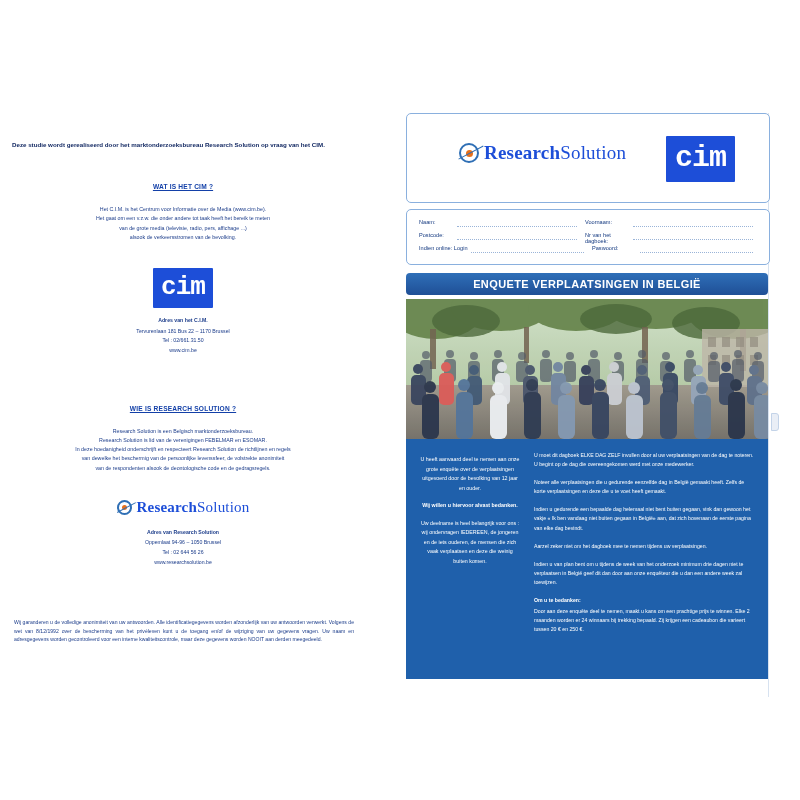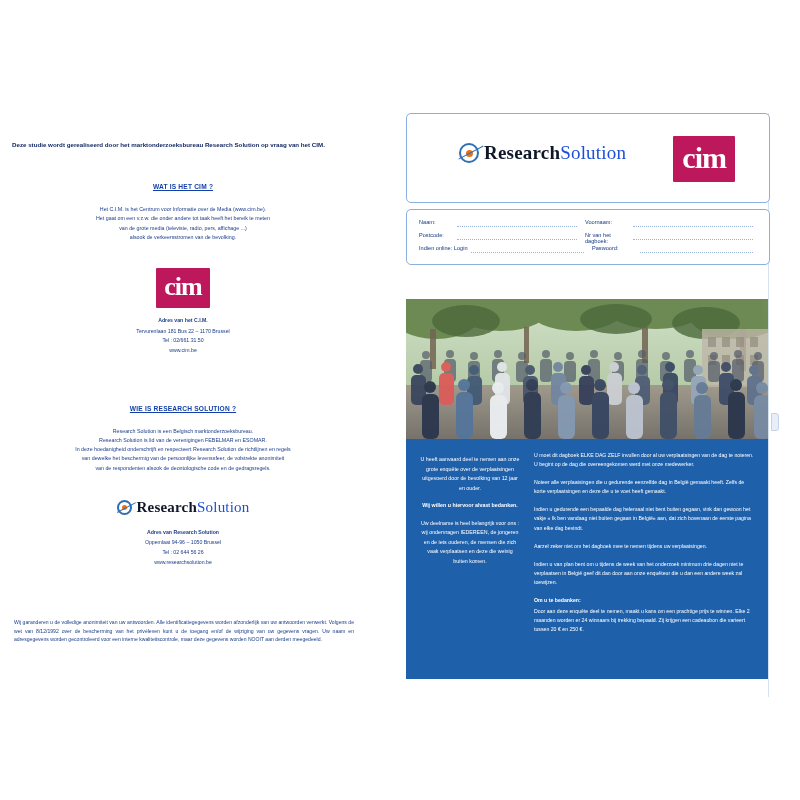--- a/index.html
+++ b/index.html
@@ -47,23 +47,23 @@
     color: #1b3c8a;
     font-size: 5.3px;
     line-height: 1.75;
   }
   .cim-logo-wrap {
     text-align: center;
     margin-top: 26px;
   }
   .cim-logo {
     display: inline-block;
-    background: #be185d;
+    background: #1d4ed8;
     color: #ffffff;
-    font-family: Liberation Serif, serif;
+    font-family: Liberation Mono, monospace;
     font-weight: bold;
     font-size: 26px;
     line-height: 34px;
     padding: 2px 8px 4px 8px;
     letter-spacing: -1px;
     border-radius: 1px;
   }
   .addr-block {
     text-align: center;
     margin-top: 8px;
@@ -107,21 +107,21 @@
     left: -3px; top: 50%;
     width: 21px; height: 1.2px;
     margin-top: -0.6px;
     background: #2f6fb5;
     transform: rotate(-28deg);
   }
   .rs-word-b {
     font-family: "Liberation Serif", serif;
     font-weight: bold;
     font-size: 15px;
-    color: #0f172a;
+    color: #1d4ed8;
     letter-spacing: .2px;
   }
   .rs-word-l {
     font-family: "Liberation Serif", serif;
     font-size: 15px;
     color: #1d4ed8;
     letter-spacing: .2px;
   }
   .legal-text {
     position: absolute;
@@ -375,20 +375,21 @@
       <span class="fr-line"></span>
     </div>
     <div class="form-row r3">
       <span class="fr-label" style="width:52px;flex:0 0 52px">Indien online: Login</span>
       <span class="fr-line"></span>
       <span class="fr-label2">Paswoord:</span>
       <span class="fr-line"></span>
     </div>
   </div>
 
+  <div class="title-bar">ENQUETE VERPLAATSINGEN IN BELGIË</div>
 
   <div class="photo">
     <svg width="362" height="140" viewBox="0 0 362 140">
       <defs>
         <linearGradient id="sky" x1="0" y1="0" x2="0" y2="1">
           <stop offset="0%" stop-color="#cfe0c6"></stop>
           <stop offset="100%" stop-color="#9fb88c"></stop>
         </linearGradient>
         <linearGradient id="ground" x1="0" y1="0" x2="0" y2="1">
           <stop offset="0%" stop-color="#9a9486"></stop>

